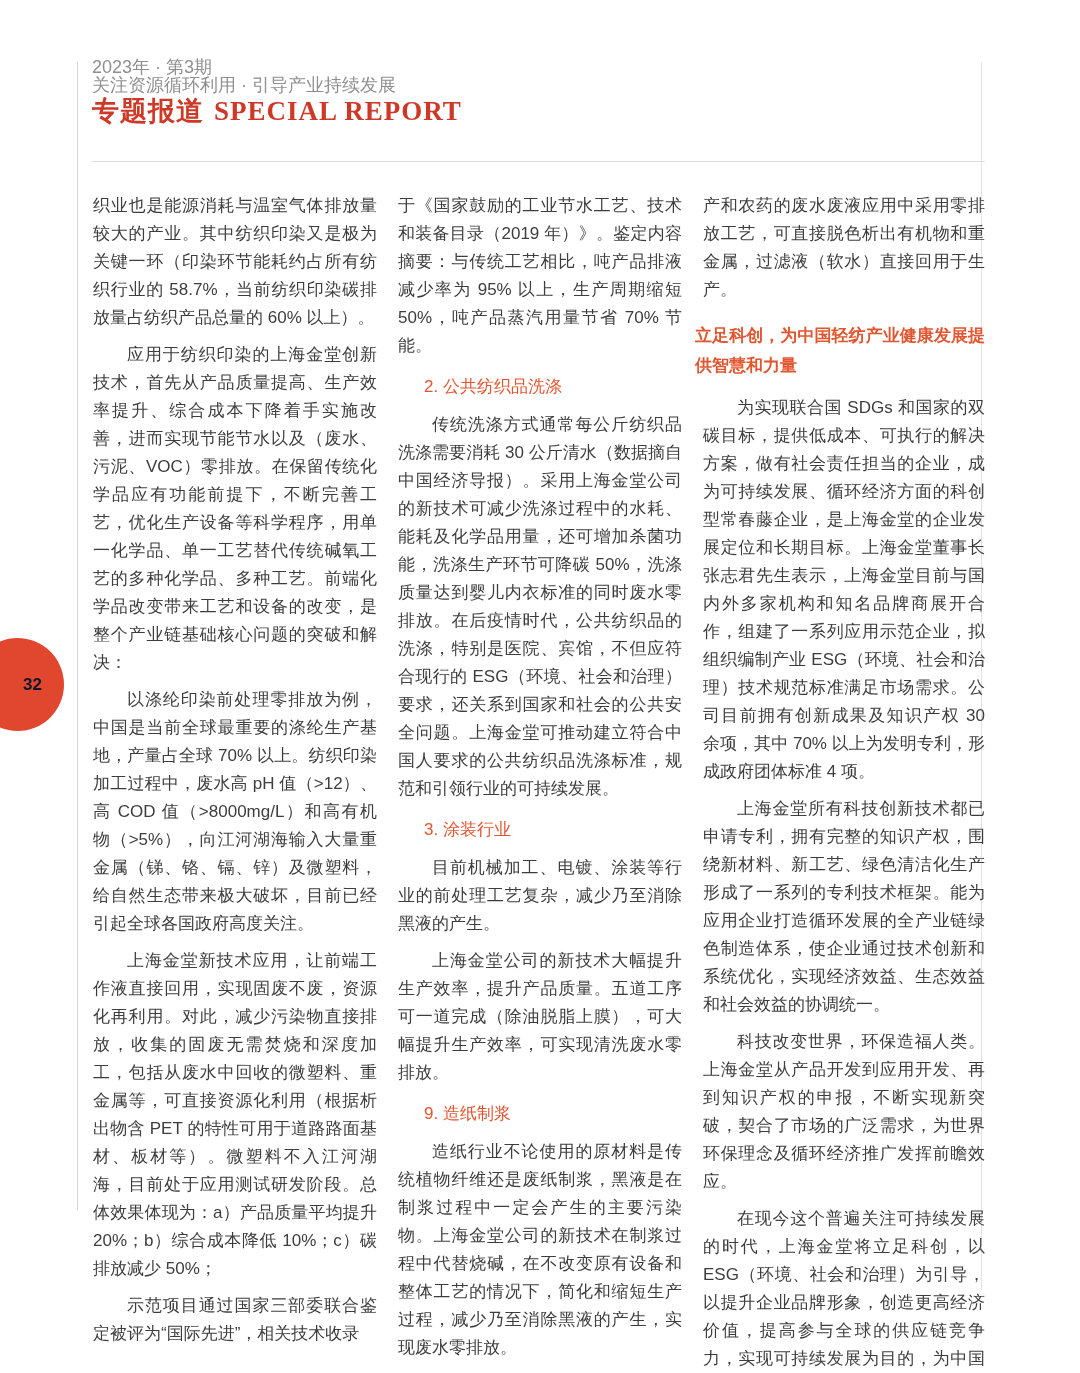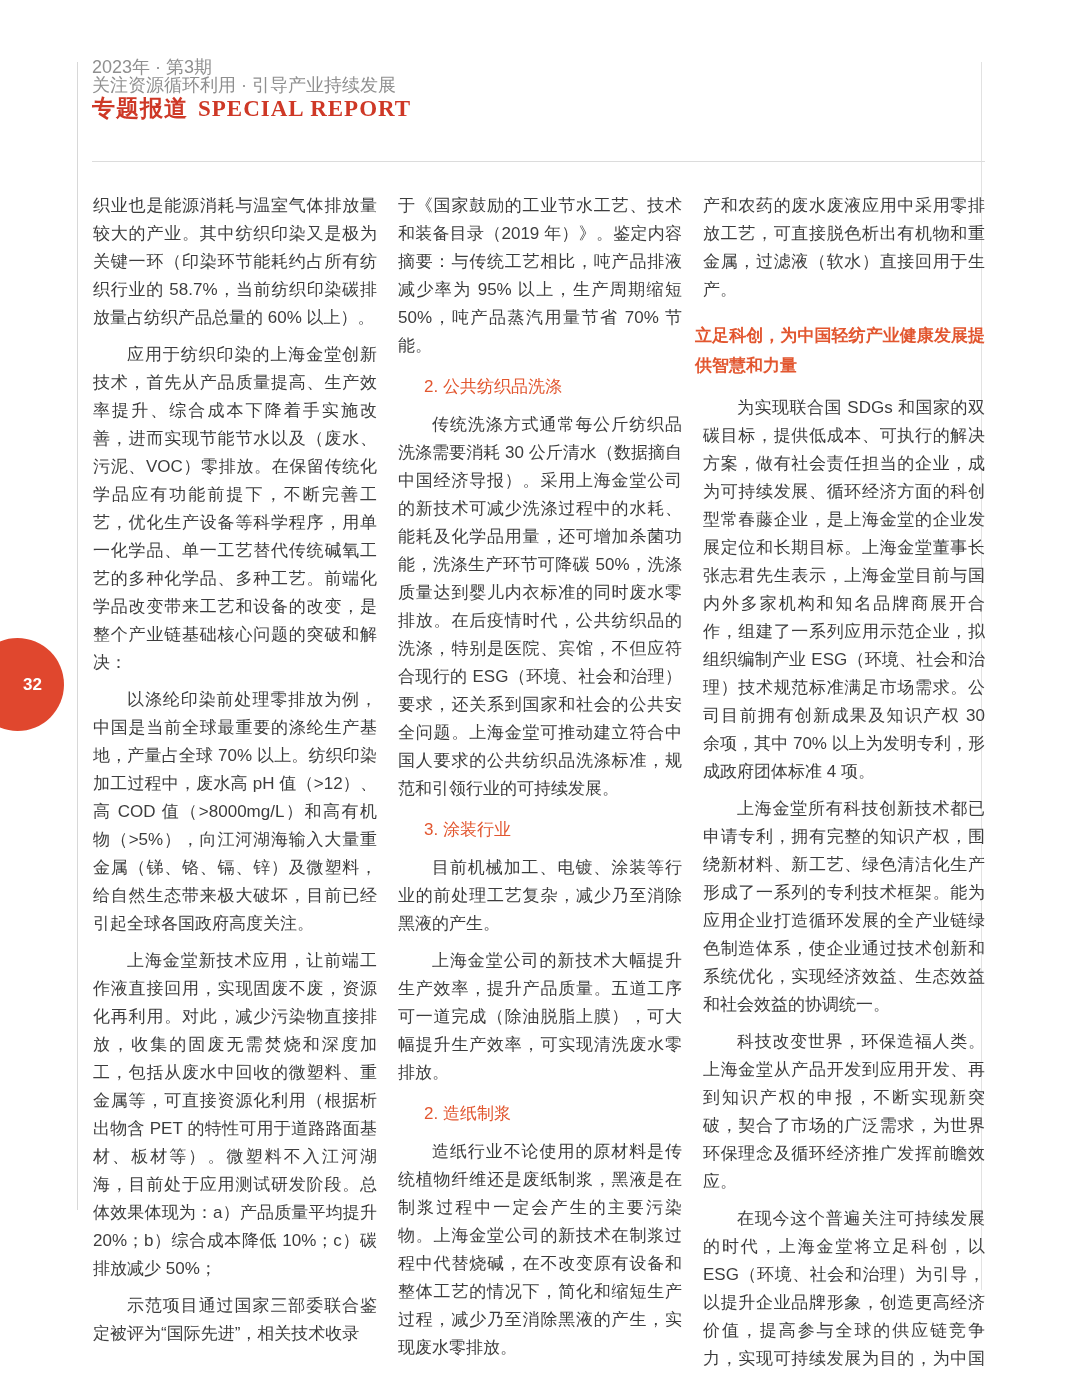--- a/index.html
+++ b/index.html
@@ -10,31 +10,31 @@
     overflow:hidden;
     font-family:"Liberation Sans","DejaVu Sans",sans-serif;
   }
   .rule-v{position:absolute;width:1px;background:#d8d8d8;}
   .rule-left{left:77px;top:62px;height:1148px;}
   .rule-right{left:981px;top:62px;height:1228px;background:#e2e2e2;}
   .header{position:absolute;left:92px;top:58px;color:#8f8f8f;font-size:18px;line-height:18px;}
   .page-title{
     position:absolute;left:92px;top:93px;
     font-family:"Liberation Serif","DejaVu Serif",serif;
-    font-weight:bold;font-size:23px;color:#ce3826;letter-spacing:1px;
+    font-weight:bold;font-size:27px;color:#ce3826;letter-spacing:1px;
   }
   .page-title .en{margin-left:10px;}
   .title-rule{position:absolute;left:92px;top:161px;width:893px;height:1px;background:#dcdcdc;}
   .page-badge{
     position:absolute;left:-29px;top:638px;width:93px;height:93px;
     border-radius:50%;background:#e0472e;
   }
   .page-badge span{
     position:absolute;right:22px;top:50%;transform:translateY(-50%);
-    color:#ffffff;font-size:17px;font-weight:bold;
+    color:#0f172a;font-size:17px;font-weight:bold;
   }
   .col{
     position:absolute;top:192px;width:292px;
     font-size:17px;line-height:28px;color:#3d3d3d;
     text-align:justify;
   }
   .col-1{left:85px;}
   .col-2{left:390px;}
   .col-3{left:695px;width:290px;}
   .col p{margin:0 0 9px 8px;}
@@ -84,21 +84,21 @@
       <p class="indent">上海金堂新技术应用，让前端工作液直接回用，实现固废不废，资源化再利用。对此，减少污染物直接排放，收集的固废无需焚烧和深度加工，包括从废水中回收的微塑料、重金属等，可直接资源化利用（根据析出物含 PET 的特性可用于道路路面基材、板材等）。微塑料不入江河湖海，目前处于应用测试研发阶段。总体效果体现为：a）产品质量平均提升 20%；b）综合成本降低 10%；c）碳排放减少 50%；</p>
       <p class="indent">示范项目通过国家三部委联合鉴定被评为“国际先进”，相关技术收录</p>
     </div>
   <div class="col col-2">
       <p>于《国家鼓励的工业节水工艺、技术和装备目录（2019 年）》。鉴定内容摘要：与传统工艺相比，吨产品排液减少率为 95% 以上，生产周期缩短 50%，吨产品蒸汽用量节省 70% 节能。</p>
       <div class="num-heading">2. 公共纺织品洗涤</div>
       <p class="indent">传统洗涤方式通常每公斤纺织品洗涤需要消耗 30 公斤清水（数据摘自中国经济导报）。采用上海金堂公司的新技术可减少洗涤过程中的水耗、能耗及化学品用量，还可增加杀菌功能，洗涤生产环节可降碳 50%，洗涤质量达到婴儿内衣标准的同时废水零排放。在后疫情时代，公共纺织品的洗涤，特别是医院、宾馆，不但应符合现行的 ESG（环境、社会和治理）要求，还关系到国家和社会的公共安全问题。上海金堂可推动建立符合中国人要求的公共纺织品洗涤标准，规范和引领行业的可持续发展。</p>
       <div class="num-heading">3. 涂装行业</div>
       <p class="indent">目前机械加工、电镀、涂装等行业的前处理工艺复杂，减少乃至消除黑液的产生。</p>
       <p class="indent">上海金堂公司的新技术大幅提升生产效率，提升产品质量。五道工序可一道完成（除油脱脂上膜），可大幅提升生产效率，可实现清洗废水零排放。</p>
-      <div class="num-heading">2. 造纸制浆</div>
+      <div class="num-heading">9. 造纸制浆</div>
       <p class="indent">造纸行业不论使用的原材料是传统植物纤维还是废纸制浆，黑液是在制浆过程中一定会产生的主要污染物。上海金堂公司的新技术在制浆过程中代替烧碱，在不改变原有设备和整体工艺的情况下，简化和缩短生产过程，减少乃至消除黑液的产生，实现废水零排放。</p>
       <div class="num-heading">5. 皮革和农药废水</div>
       <p class="indent">上海金堂公司的新技术在皮革生</p>
     </div>
   <div class="col col-3">
       <p>产和农药的废水废液应用中采用零排放工艺，可直接脱色析出有机物和重金属，过滤液（软水）直接回用于生产。</p>
       <div class="section-heading">立足科创，为中国轻纺产业健康发展提供智慧和力量</div>
       <p class="indent">为实现联合国 SDGs 和国家的双碳目标，提供低成本、可执行的解决方案，做有社会责任担当的企业，成为可持续发展、循环经济方面的科创型常春藤企业，是上海金堂的企业发展定位和长期目标。上海金堂董事长张志君先生表示，上海金堂目前与国内外多家机构和知名品牌商展开合作，组建了一系列应用示范企业，拟组织编制产业 ESG（环境、社会和治理）技术规范标准满足市场需求。公司目前拥有创新成果及知识产权 30 余项，其中 70% 以上为发明专利，形成政府团体标准 4 项。</p>
       <p class="indent">上海金堂所有科技创新技术都已申请专利，拥有完整的知识产权，围绕新材料、新工艺、绿色清洁化生产形成了一系列的专利技术框架。能为应用企业打造循环发展的全产业链绿色制造体系，使企业通过技术创新和系统优化，实现经济效益、生态效益和社会效益的协调统一。</p>
       <p class="indent">科技改变世界，环保造福人类。上海金堂从产品开发到应用开发、再到知识产权的申报，不断实现新突破，契合了市场的广泛需求，为世界环保理念及循环经济推广发挥前瞻效应。</p>

